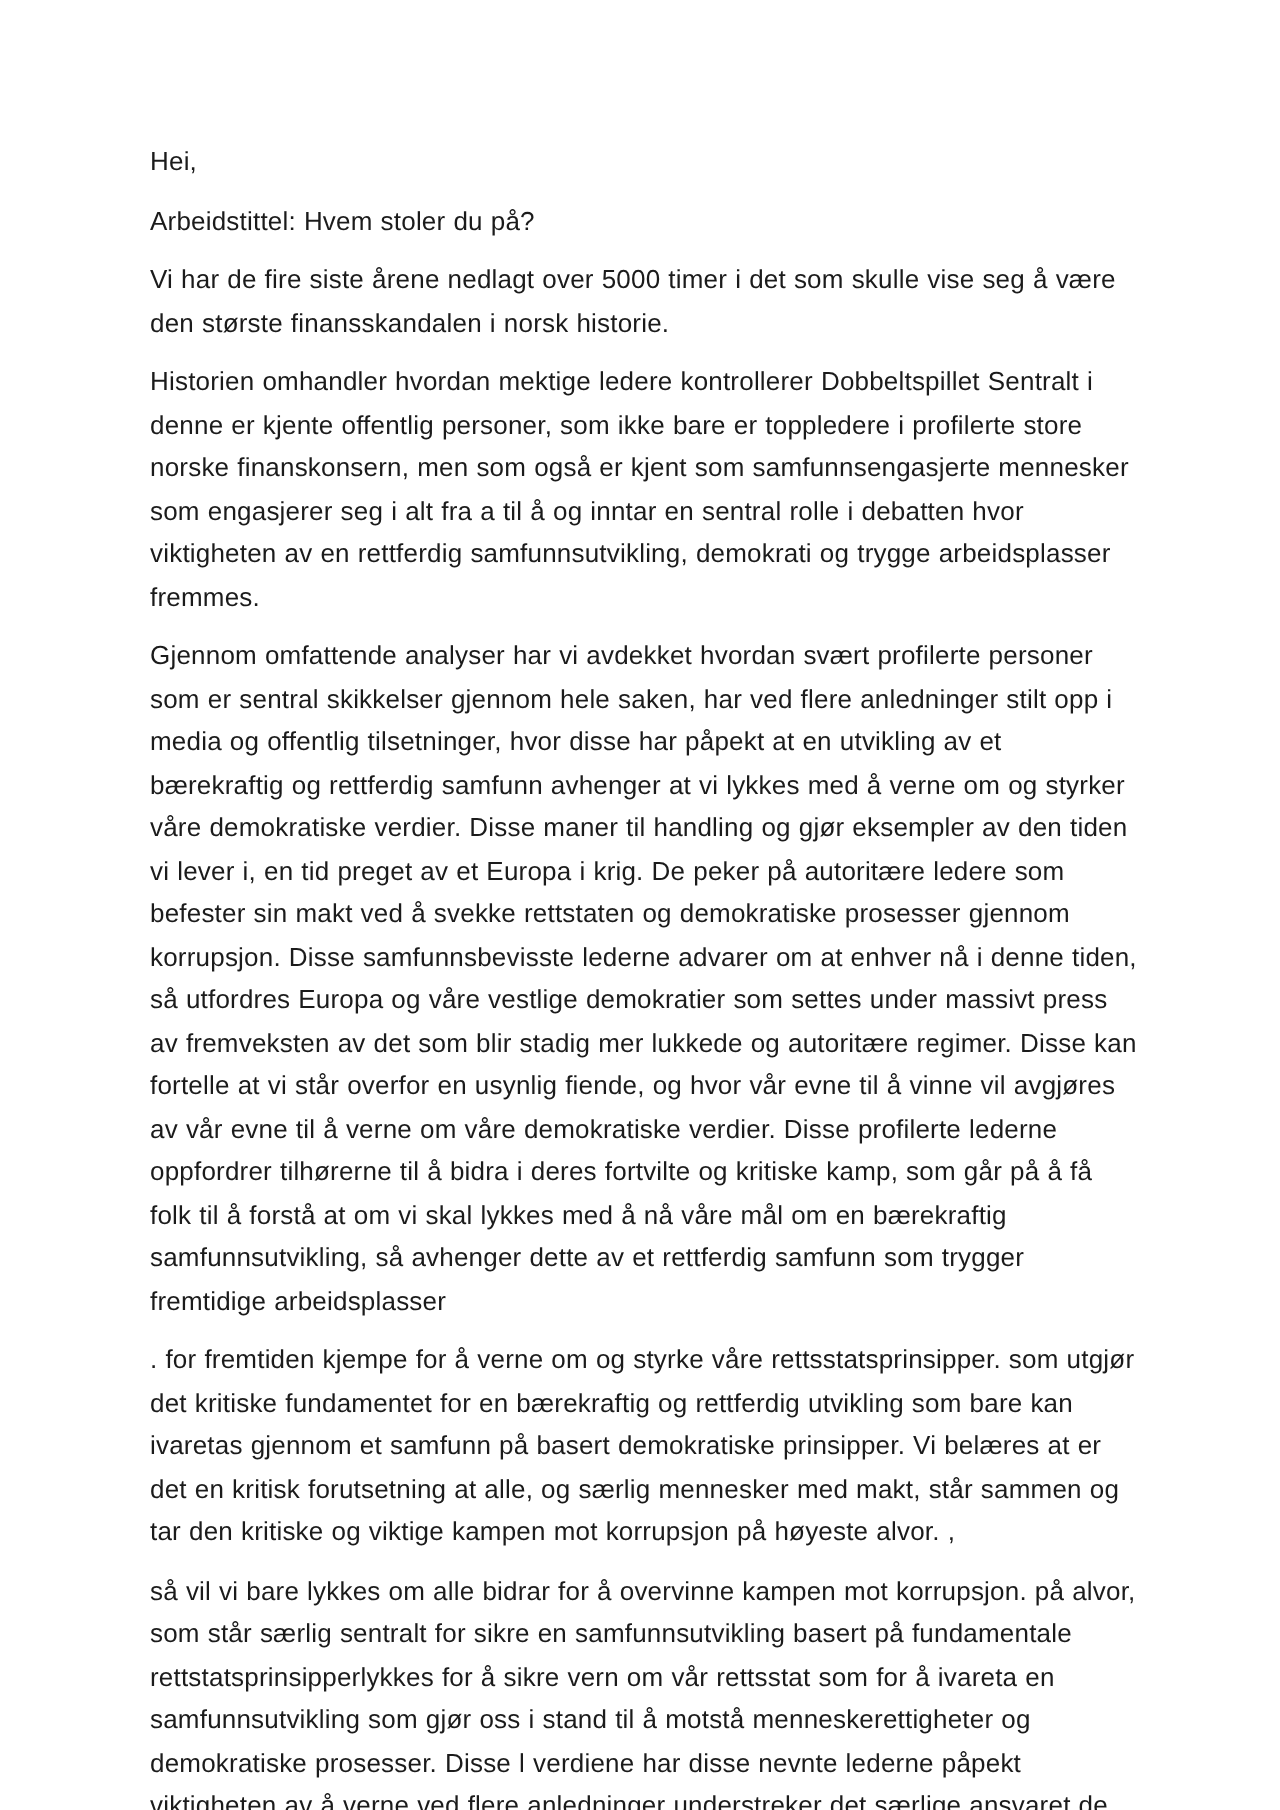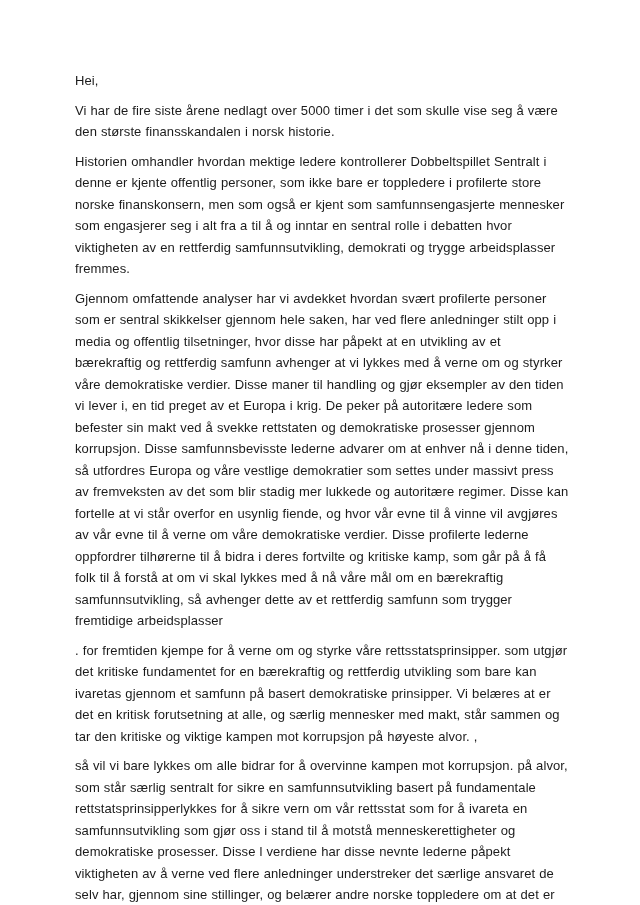--- a/index.html
+++ b/index.html
@@ -29,18 +29,19 @@
     padding: 0;
     letter-spacing: 0.1px;
     word-spacing: 0.3px;
   }
 </style>
 </head>
 <body>
 
 <div class="document-page">
   <p>Hei,</p>
+  <p>Arbeidstittel: Hvem stoler du på?</p>
   <p>Vi har de fire siste årene nedlagt over 5000 timer i det som skulle vise seg å være den største finansskandalen i norsk historie.</p>
   <p>Historien omhandler hvordan mektige ledere kontrollerer Dobbeltspillet Sentralt i denne er kjente offentlig personer, som ikke bare er toppledere i profilerte store norske finanskonsern, men som også er kjent som samfunnsengasjerte mennesker som engasjerer seg i alt fra a til å og inntar en sentral rolle i debatten hvor viktigheten av en rettferdig samfunnsutvikling, demokrati og trygge arbeidsplasser fremmes.</p>
   <p>Gjennom omfattende analyser har vi avdekket hvordan svært profilerte personer som er sentral skikkelser gjennom hele saken, har ved flere anledninger stilt opp i media og offentlig tilsetninger, hvor disse har påpekt at en utvikling av et bærekraftig og rettferdig samfunn avhenger at vi lykkes med å verne om og styrker våre demokratiske verdier. Disse maner til handling og gjør eksempler av den tiden vi lever i, en tid preget av et Europa i krig. De peker på autoritære ledere som befester sin makt ved å svekke rettstaten og demokratiske prosesser gjennom korrupsjon. Disse samfunnsbevisste lederne advarer om at enhver nå i denne tiden, så utfordres Europa og våre vestlige demokratier som settes under massivt press av fremveksten av det som blir stadig mer lukkede og autoritære regimer. Disse kan fortelle at vi står overfor en usynlig fiende, og hvor vår evne til å vinne vil avgjøres av vår evne til å verne om våre demokratiske verdier. Disse profilerte lederne oppfordrer tilhørerne til å bidra i deres fortvilte og kritiske kamp, som går på å få folk til å forstå at om vi skal lykkes med å nå våre mål om en bærekraftig samfunnsutvikling, så avhenger dette av et rettferdig samfunn som trygger fremtidige arbeidsplasser</p>
   <p>. for fremtiden kjempe for å verne om og styrke våre rettsstatsprinsipper. som utgjør det kritiske fundamentet for en bærekraftig og rettferdig utvikling som bare kan ivaretas gjennom et samfunn på basert demokratiske prinsipper. Vi belæres at er det en kritisk forutsetning at alle, og særlig mennesker med makt, står sammen og tar den kritiske og viktige kampen mot korrupsjon på høyeste alvor. ,</p>
   <p>så vil vi bare lykkes om alle bidrar for å overvinne kampen mot korrupsjon. på alvor, som står særlig sentralt for sikre en samfunnsutvikling basert på fundamentale rettstatsprinsipperlykkes for å sikre vern om vår rettsstat som for å ivareta en samfunnsutvikling som gjør oss i stand til å motstå menneskerettigheter og demokratiske prosesser. Disse l verdiene har disse nevnte lederne påpekt viktigheten av å verne ved flere anledninger understreker det særlige ansvaret de selv har, gjennom sine stillinger, og belærer andre norske toppledere om at det er viktige at alle tar kampen mot slikt på største alvor.</p>
 </div>
 
 </body></html>

